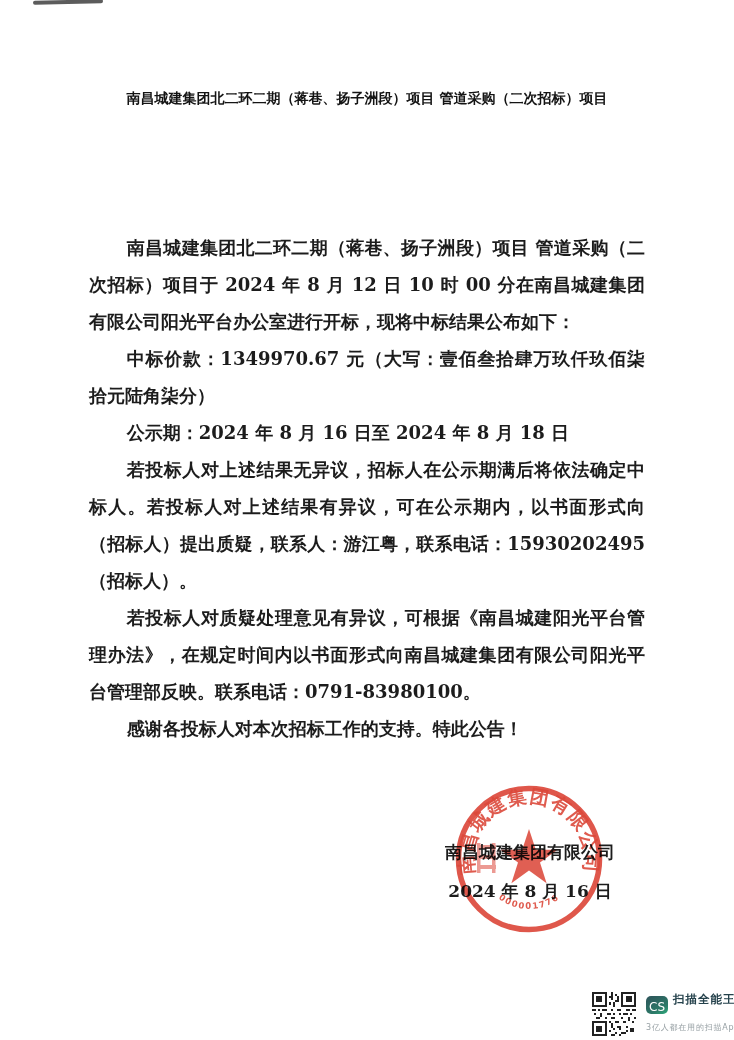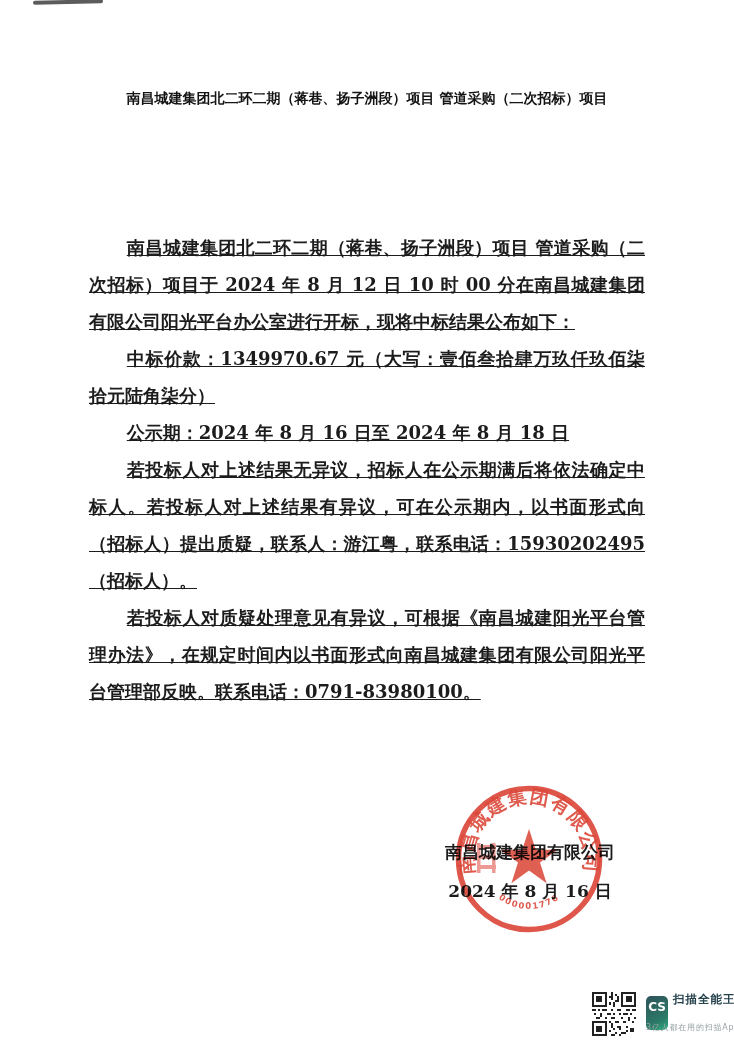--- a/index.html
+++ b/index.html
@@ -49,21 +49,21 @@
   .body-text {
     position: absolute;
     left: 89px; top: 229px;
     width: 556px;
     font-size: 18px;
     line-height: 37px;
     font-weight: bold;
     text-align: justify;
     color: #1c1c1c;
   }
-  .body-text p { margin: 0; text-indent: 2.1em; text-decoration: underline; }
+  .body-text p { margin: 0; text-indent: 2.1em; }
 
   
   .signature {
     position: absolute;
     right: 119px; top: 842px;
     text-align: right;
     font-weight: bold;
     font-size: 17px;
     color: #1c1c1c;
     z-index: 2;
@@ -86,26 +86,26 @@
   .scan-footer {
     position: absolute;
     left: 592px; top: 992px;
     width: 142px; height: 48px;
     font-family: "DejaVu Sans", "Liberation Sans", sans-serif;
   }
   .qr { position: absolute; left: 0; top: 0; width: 44px; height: 44px; }
   .cs-badge {
     position: absolute;
     left: 54px; top: 4px;
-    width: 22px; height: 34px;
+    width: 22px; height: 18px;
     border-radius: 5px;
     background: linear-gradient(150deg, #2e535a 0%, #2c7a68 70%, #2fae7d 100%);
     color: #ffffff;
     font-size: 12px;
-    font-weight: bold;
+    font-weight: normal;
     line-height: 22px;
     text-align: center;
     letter-spacing: 0;
   }
   .cs-name {
     position: absolute;
     left: 81px; top: 0;
     font-size: 11.5px;
     font-weight: bold;
     letter-spacing: 1px;
@@ -131,20 +131,21 @@
   <div class="title-block">
     <div class="title">南昌城建集团北二环二期（蒋巷、扬子洲段）项目 管道采购（二次招标）项目</div>
   </div>
 
   <div class="body-text">
     <p>南昌城建集团北二环二期（蒋巷、扬子洲段）项目 管道采购（二次招标）项目于 2024 年 8 月 12 日 10 时 00 分在南昌城建集团有限公司阳光平台办公室进行开标，现将中标结果公布如下：</p>
     <p>中标价款：1349970.67 元（大写：壹佰叁拾肆万玖仟玖佰柒拾元陆角柒分）</p>
     <p>公示期：2024 年 8 月 16 日至 2024 年 8 月 18 日</p>
     <p>若投标人对上述结果无异议，招标人在公示期满后将依法确定中标人。若投标人对上述结果有异议，可在公示期内，以书面形式向（招标人）提出质疑，联系人：游江粤，联系电话：15930202495（招标人）。</p>
     <p>若投标人对质疑处理意见有异议，可根据《南昌城建阳光平台管理办法》，在规定时间内以书面形式向南昌城建集团有限公司阳光平台管理部反映。联系电话：0791-83980100。</p>
+    <p>感谢各投标人对本次招标工作的支持。特此公告！</p>
   </div>
 
   <div class="signature">
     <p class="company">南昌城建集团有限公司</p>
     <p class="date">2024 年 8 月 16 日</p>
   </div>
 
   <svg class="seal" viewBox="-81 -81 162 162" xmlns="http://www.w3.org/2000/svg">
     <defs>
       <path id="sealArcTop" d="M -52.6 19.2 A 56 56 0 1 1 52.6 19.2" fill="none"></path>

